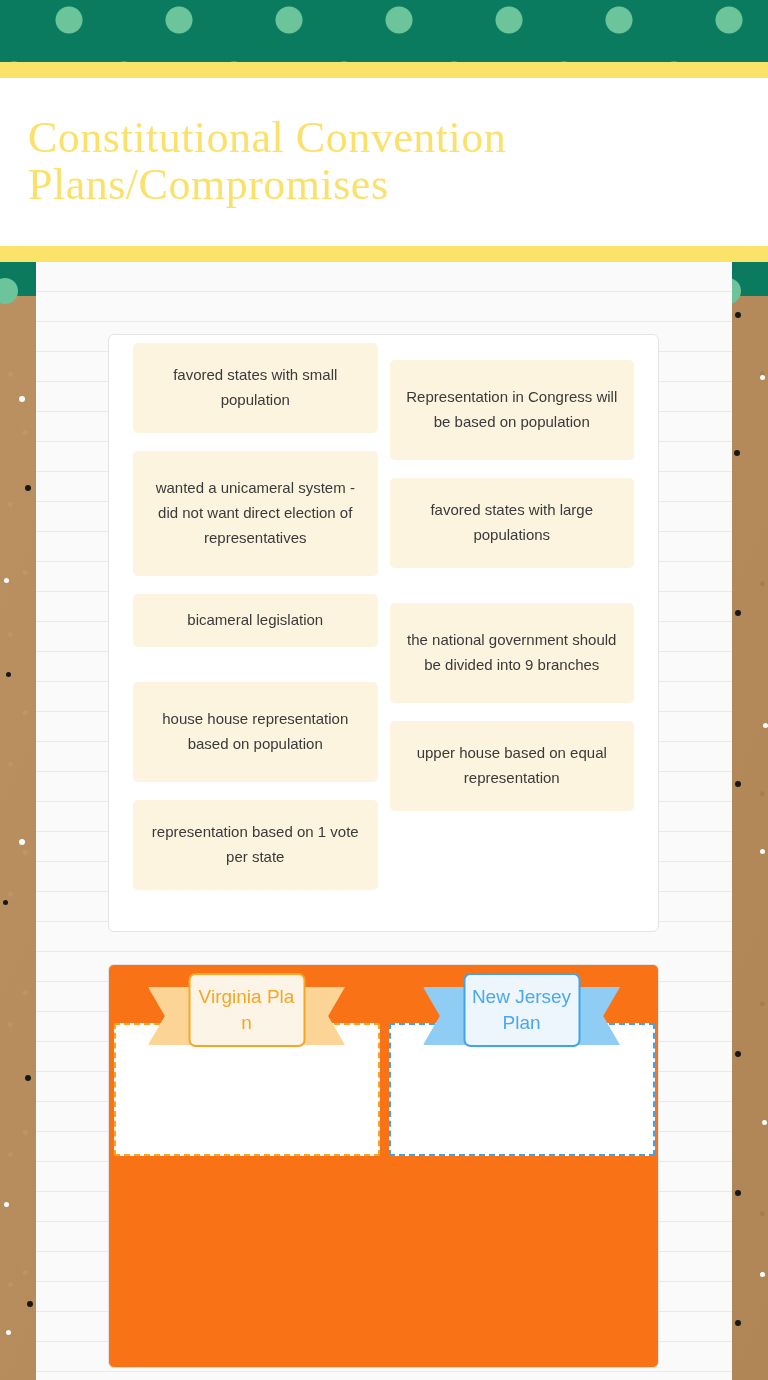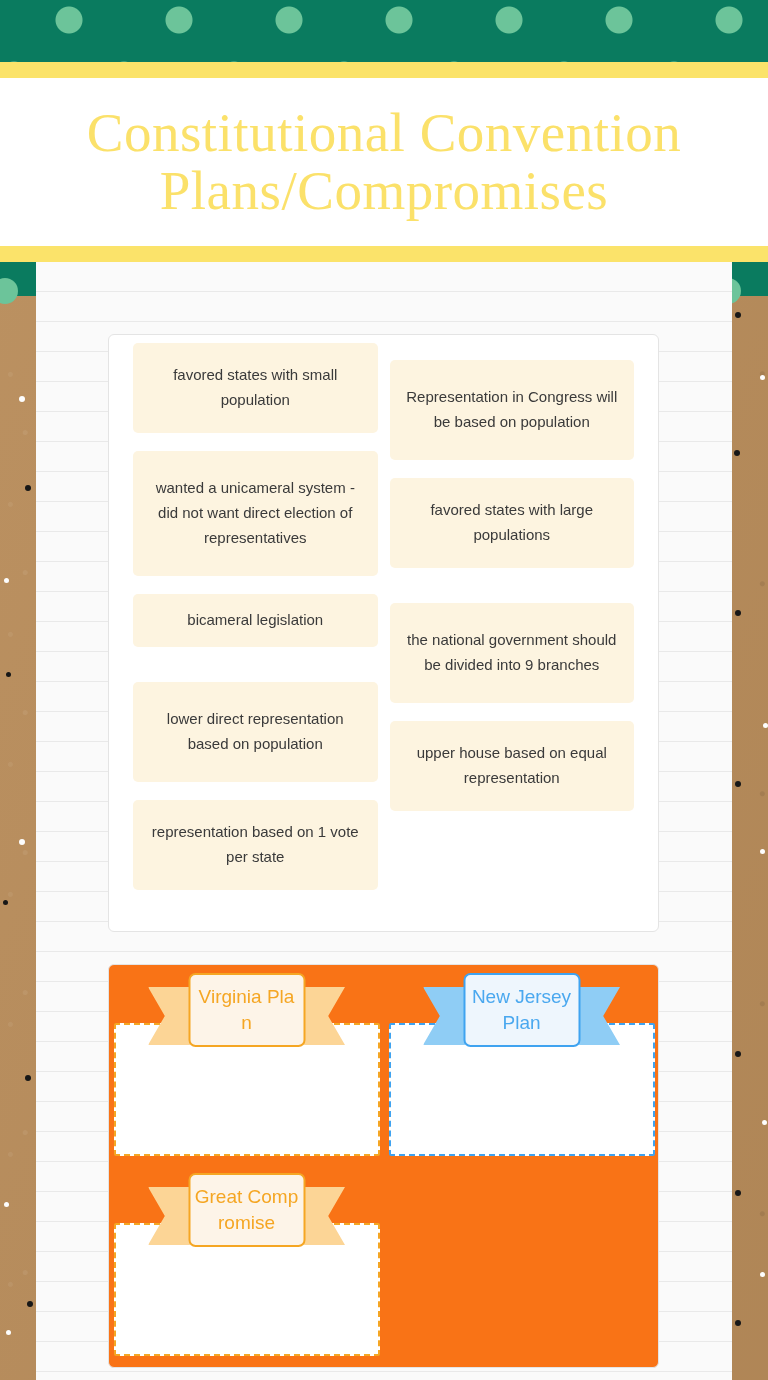--- a/index.html
+++ b/index.html
@@ -43,22 +43,22 @@
     position:absolute; top:62px; left:0; width:768px; height:16px;
     background:#fbe36a; z-index:3;
   }
   .title-plate {
     position:absolute; top:78px; left:0; width:768px; height:168px;
     background:#ffffff; z-index:3;
     display:flex; align-items:center; justify-content:center;
   }
   .title-text {
     font-family:"Liberation Serif", serif;
-    font-size:55px; line-height:1.06; color:#fbe16a;
-    text-align:center; letter-spacing:.5px; padding:0 44px;
+    font-size:44px; line-height:1.06; color:#fbe16a;
+    letter-spacing:.5px; padding:0 28px;
   }
   .bar-yellow-bottom {
     position:absolute; top:246px; left:0; width:768px; height:16px;
     background:#fbe36a; z-index:3;
   }
   .band-green {
     position:absolute; top:262px; left:0; width:768px; height:34px;
     background:#0a7b5f; z-index:1;
   }
   .band-dot {
@@ -184,21 +184,21 @@
     <div class="title-text">Constitutional Convention Plans/Compromises</div>
   </div>
   <div class="bar-yellow-bottom"></div>
 
   <div class="cards-panel">
     <div class="cards-grid">
       <div class="col">
         <div class="answer-card h2">favored states with small population</div>
         <div class="answer-card h4">wanted a unicameral system - did not want direct election of representatives</div>
         <div class="answer-card h1">bicameral legislation</div>
-        <div class="answer-card h3">lower direct representation based on population</div>
+        <div class="answer-card h3">house house representation based on population</div>
         <div class="answer-card h2">representation based on 1 vote per state</div>
       </div>
       <div class="col">
         <div class="answer-card h3">Representation in Congress will be based on population</div>
         <div class="answer-card h2">favored states with large populations</div>
         <div class="answer-card h3">the national government should be divided into 9 branches</div>
         <div class="answer-card h2">upper house based on equal representation</div>
       </div>
     </div>
   </div>
@@ -220,28 +220,16 @@
         <div class="dropzone blue"></div>
         <div class="ribbon blue">
           <span class="ribbon-tail left"></span>
           <span class="ribbon-tail right"></span>
           <div class="ribbon-box">New Jersey Plan</div>
         </div>
       </div>
 
     </div>
 
-    <div class="zones-row" style="left:0px;top:200px;">
-
-      <div class="zone-wrap">
-        <div class="dropzone"></div>
-        <div class="ribbon">
-          <span class="ribbon-tail left"></span>
-          <span class="ribbon-tail right"></span>
-          <div class="ribbon-box">Great Compromise</div>
-        </div>
-      </div>
-
-    </div>
 
   </div>
 
 </div>
 
 </body></html>

